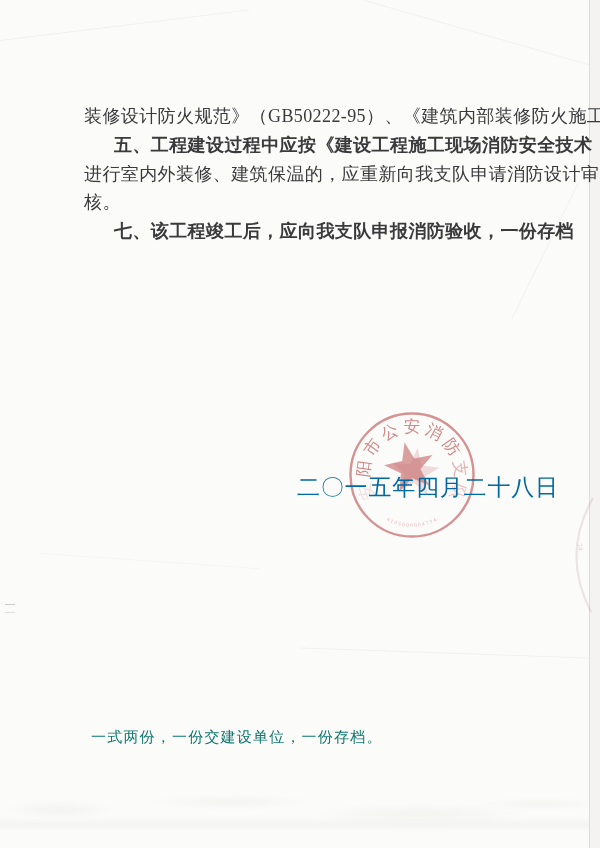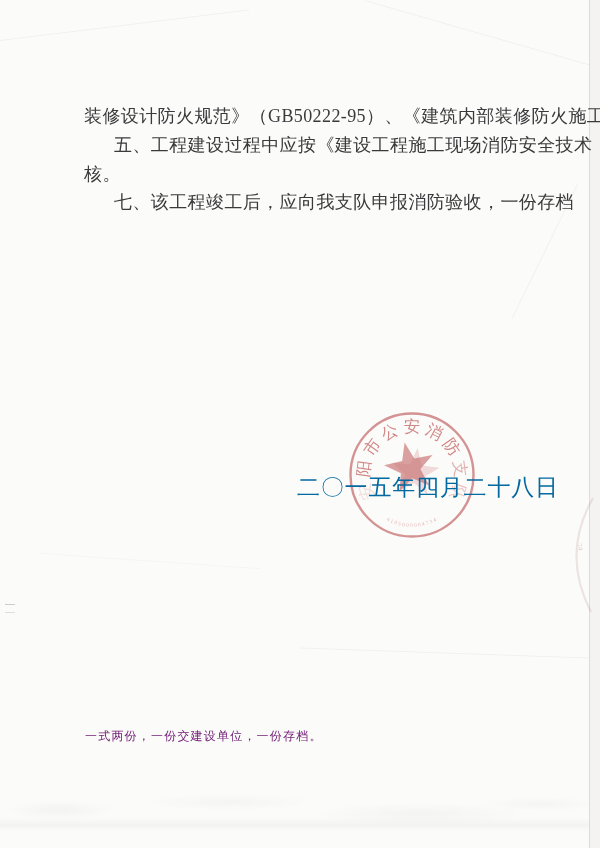--- a/index.html
+++ b/index.html
@@ -20,25 +20,25 @@
       radial-gradient(120px 12px at 230px 10px, rgba(140,140,132,0.06), transparent 70%),
       radial-gradient(160px 16px at 420px 22px, rgba(140,140,132,0.07), transparent 70%),
       radial-gradient(90px 10px at 540px 12px, rgba(140,140,132,0.06), transparent 70%),
       linear-gradient(to bottom, rgba(150,150,142,0) 55%, rgba(150,150,142,0.08) 72%, rgba(255,255,255,0) 85%);}
   .left-mark{position:absolute;left:5px;top:604px;width:10px;height:7px;pointer-events:none;
     border-top:1px solid rgba(120,120,118,0.35);border-bottom:1px solid rgba(120,120,118,0.22);}
   
   .body-text{position:absolute;left:84px;top:102px;width:472px;
     color:#3a3a3c;font-size:18px;letter-spacing:0.4px;z-index:3;}
   .body-text .line{height:28.7px;display:flex;align-items:center;white-space:nowrap;text-align:right;}
-  .body-text .line.indent{padding-left:30px;}
+  .body-text .line.indent{padding-left:30px;font-weight:bold;}
   .date-line{position:absolute;left:297px;top:472px;z-index:4;
     color:#0369a1;font-size:23px;letter-spacing:0.8px;white-space:nowrap;}
-  .footer-note{position:absolute;left:85px;top:728px;z-index:3;
-    color:#701a75;font-size:12px;letter-spacing:1.2px;white-space:nowrap;}
+  .footer-note{position:absolute;left:91px;top:728px;z-index:3;
+    color:#0f766e;font-size:15px;letter-spacing:1.2px;white-space:nowrap;}
   
   .stamp-svg{position:absolute;left:344px;top:407px;width:140px;height:140px;z-index:2;}
   .ghost-svg{position:absolute;left:553px;top:494px;width:47px;height:122px;z-index:1;}
 </style>
 </head>
 <body>
 
 <div class="page">
 
   <div class="crease" style="left:-30px;top:26px;width:280px;height:2px;transform:rotate(-7deg);"></div>
@@ -46,20 +46,21 @@
   <div class="crease" style="left:470px;top:250px;width:150px;height:2px;transform:rotate(-64deg);"></div>
   <div class="crease" style="left:300px;top:652px;width:290px;height:2px;transform:rotate(2deg);"></div>
   <div class="crease" style="left:40px;top:560px;width:220px;height:2px;transform:rotate(4deg);opacity:0.6;"></div>
   <div class="crumple"></div>
   <div class="edge-strip"></div>
   <div class="left-mark"></div>
 
   <div class="body-text">
       <div class="line">装修设计防火规范》（GB50222-95）、《建筑内部装修防火施工</div>
       <div class="line indent">五、工程建设过程中应按《建设工程施工现场消防安全技术</div>
+      <div class="line">进行室内外装修、建筑保温的，应重新向我支队申请消防设计审</div>
       <div class="line">核。</div>
       <div class="line indent">七、该工程竣工后，应向我支队申报消防验收，一份存档</div>
     </div>
 
   <div class="date-line">二〇一五年四月二十八日</div>
 
   <svg class="stamp-svg" viewBox="0 0 140 140" xmlns="http://www.w3.org/2000/svg">
       <circle cx="68" cy="68" r="61.5" fill="none" stroke="#c97474" stroke-width="2.4" opacity="0.78"></circle>
       <path d="M73.6,41.1L77.7,58.6L95.5,60.8L80.1,70.1L83.5,87.7L70.0,75.9L54.3,84.6L61.2,68.1L48.2,55.8L66.0,57.3Z" fill="#d89090" opacity="0.3"></path>
       <path d="M60.6,35.6L70.3,51.4L88.5,48.0L76.4,62.1L85.3,78.4L68.2,71.3L55.4,84.8L56.9,66.3L40.1,58.3L58.2,54.0Z" fill="#c97474" opacity="0.68"></path>

